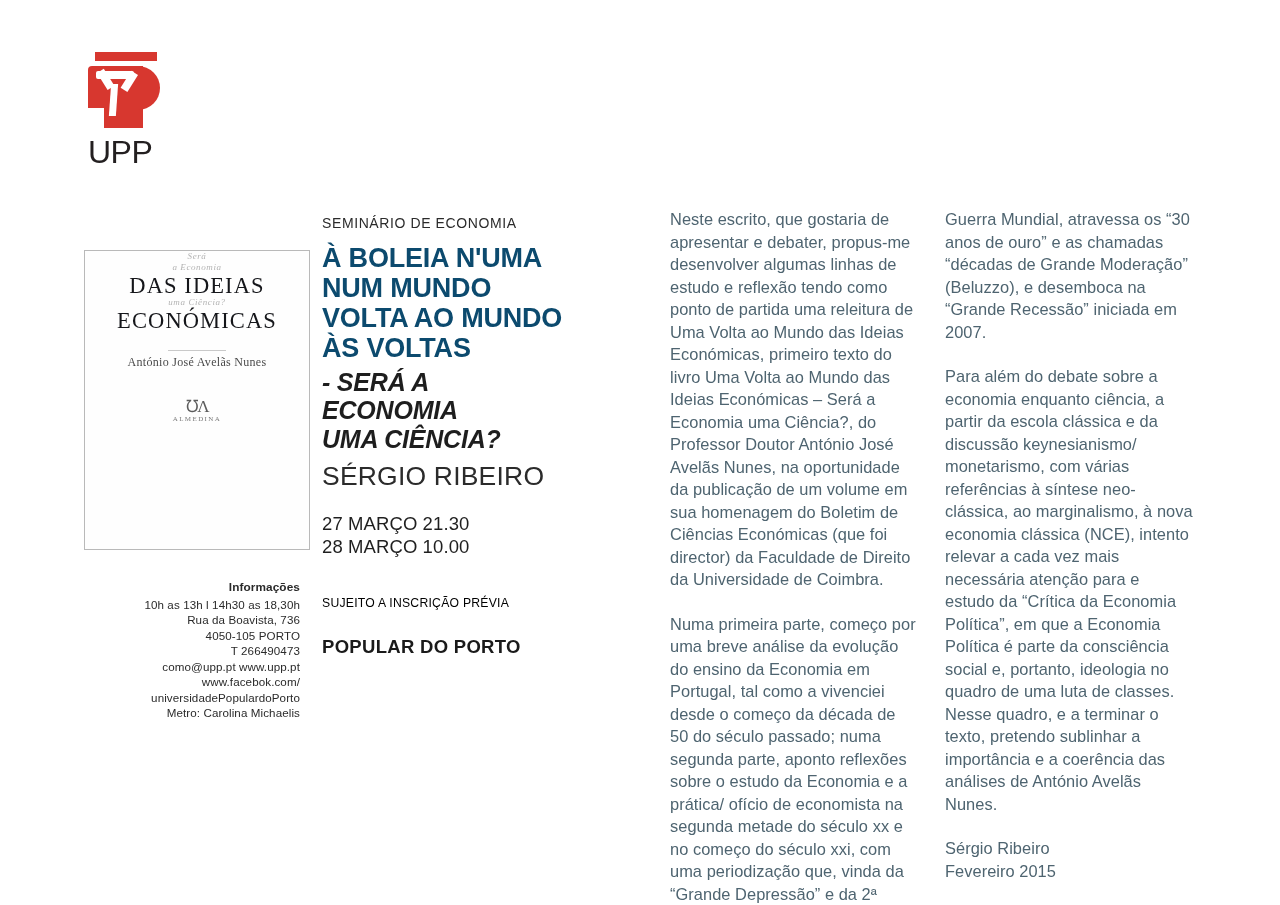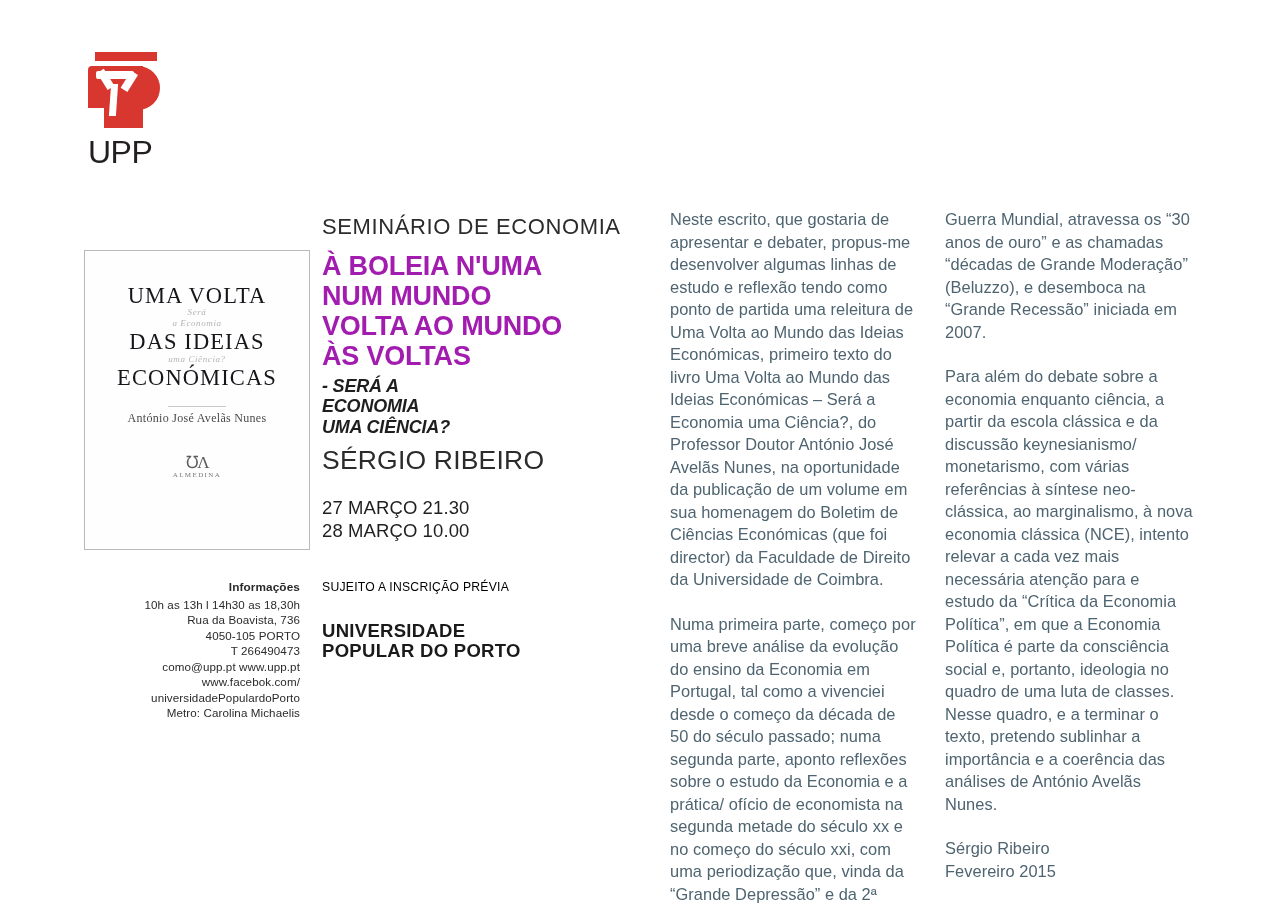--- a/index.html
+++ b/index.html
@@ -199,35 +199,35 @@
   }
 
   
   .center-col {
     position: absolute;
     left: 322px;
     top: 216px;
     width: 300px;
   }
   .kicker {
-    font-size: 22px;
+    font-size: 14px;
     letter-spacing: 0.6px;
     color: #2b2b2b;
     line-height: 1;
     margin-bottom: 14px;
   }
   .headline {
     font-size: 27px;
     font-weight: bold;
-    color: #a21caf;
+    color: #0c4a6e;
     line-height: 1.11;
     letter-spacing: -0.2px;
   }
   .subhead {
-    font-size: 18px;
+    font-size: 25px;
     font-weight: bold;
     font-style: italic;
     color: #1e1e1e;
     line-height: 1.14;
     margin-top: 4px;
     letter-spacing: -0.2px;
   }
   .speaker {
     font-size: 26.5px;
     color: #2b2b2b;
@@ -286,21 +286,20 @@
     <div class="logo-p-notch"></div>
     <div class="logo-arrow">
       <div class="logo-arrow-l"></div>
       <div class="logo-arrow-r"></div>
     </div>
   </div>
   <div class="logo-text">UPP</div>
 </div>
 
 <div class="book-cover">
-  <div class="bc-title bc-t1">UMA VOLTA</div>
   <div class="bc-sub">Será</div>
   <div class="bc-sub">a Economia</div>
   <div class="bc-title">DAS IDEIAS</div>
   <div class="bc-sub">uma Ciência?</div>
   <div class="bc-title">ECONÓMICAS</div>
   <div class="bc-rule"></div>
   <div class="bc-author">António José Avelãs Nunes</div>
   <div class="bc-pub">
     <div class="bc-pub-mark">℧Λ</div>
     <div class="bc-pub-name">ALMEDINA</div>
@@ -332,21 +331,20 @@
     <div>ECONOMIA</div>
     <div>UMA CIÊNCIA?</div>
   </div>
   <div class="speaker">SÉRGIO RIBEIRO</div>
   <div class="dates">
     <div>27 MARÇO 21.30</div>
     <div>28 MARÇO 10.00</div>
   </div>
   <div class="notice">SUJEITO A INSCRIÇÃO PRÉVIA</div>
   <div class="org">
-    <div>UNIVERSIDADE</div>
     <div>POPULAR DO PORTO</div>
   </div>
 </div>
 
 <div class="text-col col-1">
   <p>Neste escrito, que gostaria de apresentar e debater, propus-me desenvolver algumas linhas de estudo e reflexão tendo como ponto de partida uma releitura de Uma Volta ao Mundo das Ideias Económicas, primeiro texto do livro Uma Volta ao Mundo das Ideias Económicas – Será a Economia uma Ciência?, do Professor Doutor António José Avelãs Nunes, na oportunidade da publicação de um volume em sua homenagem do Boletim de Ciências Económicas (que foi director) da Faculdade de Direito da Universidade de Coimbra.</p>
   <p>Numa primeira parte, começo por uma breve análise da evolução do ensino da Economia em Portugal, tal como a vivenciei desde o começo da década de 50 do século passado; numa segunda parte, aponto reflexões sobre o estudo da Economia e a prática/ ofício de economista na segunda metade do século xx e no começo do século xxi, com uma periodização que, vinda da “Grande Depressão” e da 2ª</p>
 </div>
 
 <div class="text-col col-2">

